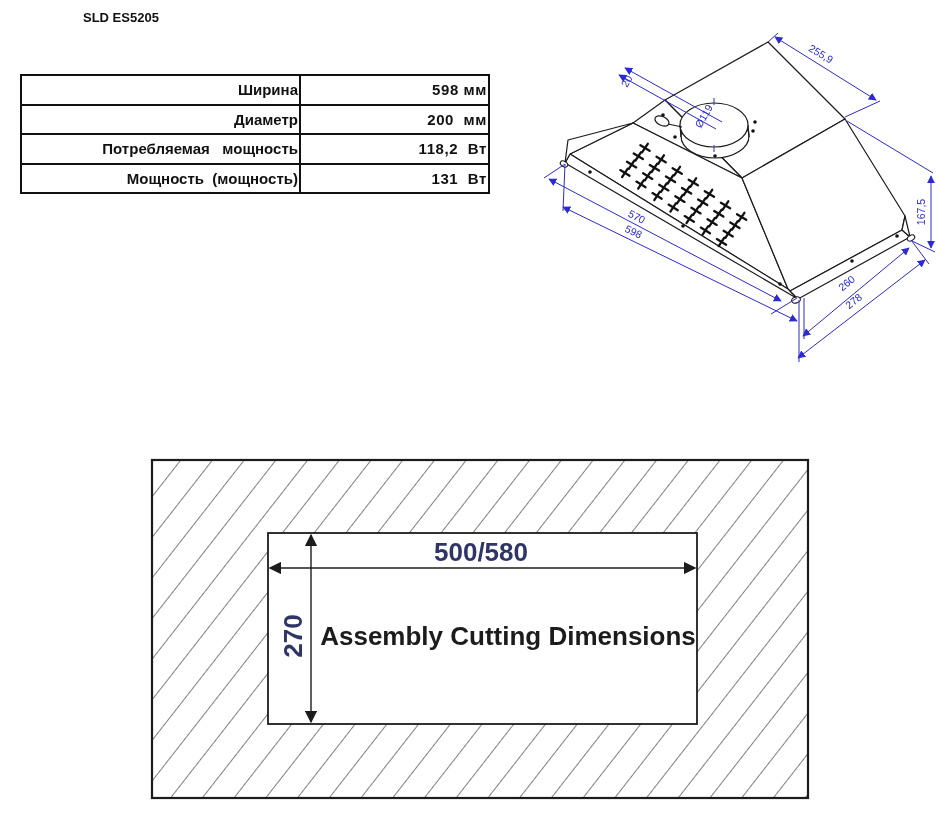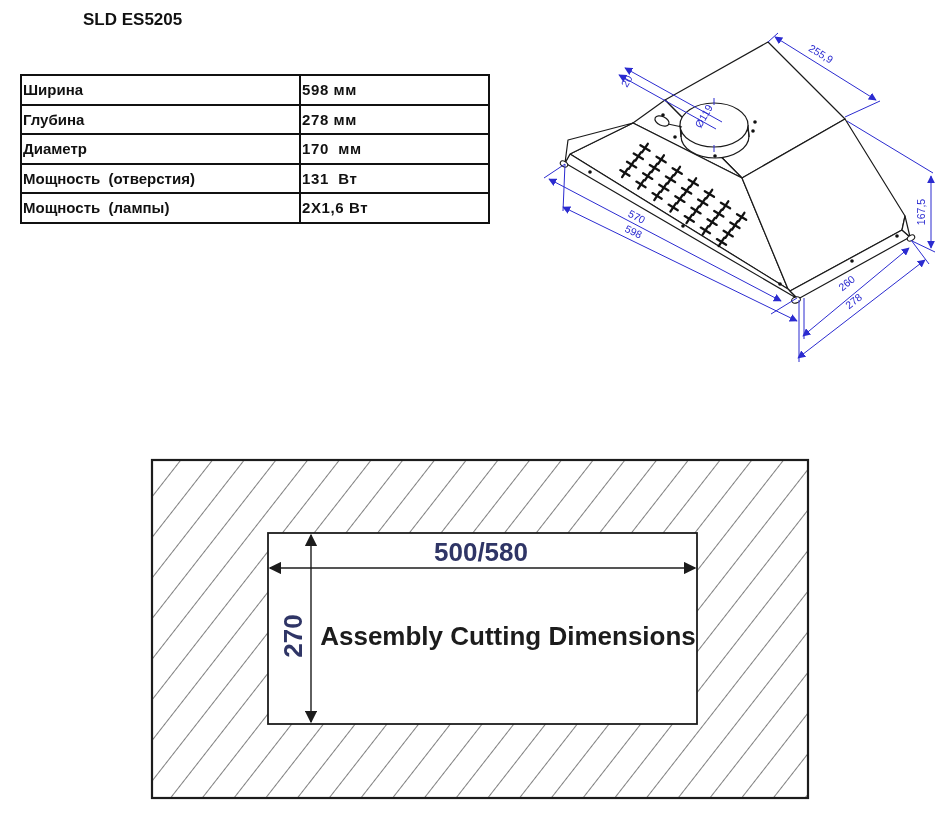--- a/index.html
+++ b/index.html
@@ -1,19 +1,19 @@
 <!DOCTYPE html>
 <html><head>
 <meta charset="utf-8">
 <style>
   html,body{margin:0;padding:0;background:#ffffff;}
   body{width:949px;height:818px;position:relative;font-family:"Liberation Sans",sans-serif;overflow:hidden;}
-  .title{position:absolute;left:83px;top:10px;font-size:17px;font-weight:bold;color:#111;}
+  .title{position:absolute;left:83px;top:10px;font-size:13px;font-weight:bold;color:#111;}
   table.spec{position:absolute;left:20px;top:74px;width:460px;border-collapse:collapse;table-layout:fixed;}
-  table.spec td{border:2px solid #111;height:25.5px;text-align:left;vertical-align:middle;
+  table.spec td{border:2px solid #111;height:25.5px;text-align:right;vertical-align:middle;
     font-size:15px;font-weight:bold;color:#111;white-space:pre;overflow:hidden;}
   td.lbl{width:275px;}
   td.val{width:185px;letter-spacing:0.6px;}
   .hood-svg{position:absolute;left:535px;top:30px;}
   .cut-svg{position:absolute;left:150px;top:458px;}
   svg text.dim{font-family:"Liberation Sans",sans-serif;font-size:10.5px;fill:#2b2bd0;text-anchor:middle;}
   svg text.cutdim{font-family:"Liberation Sans",sans-serif;font-size:26px;font-weight:bold;fill:#2f3566;text-anchor:middle;}
   svg text.caption{font-family:"Liberation Sans",sans-serif;font-size:26px;font-weight:bold;fill:#1c1c1c;text-anchor:middle;}
 </style>
 </head>
@@ -21,34 +21,30 @@
 
 <div class="title">SLD ES5205</div>
 
 <table class="spec">
   <tbody>
     <tr>
       <td class="lbl">Ширина</td>
       <td class="val">598 мм</td>
       </tr>
     <tr>
-      <td class="lbl">Глубина</td>
-      <td class="val">278 мм</td>
+      <td class="lbl">Диаметр</td>
+      <td class="val">200  мм</td>
       </tr>
     <tr>
-      <td class="lbl">Диаметр</td>
-      <td class="val">170  мм</td>
+      <td class="lbl">Потребляемая   мощность</td>
+      <td class="val">118,2  Вт</td>
       </tr>
     <tr>
-      <td class="lbl">Мощность  (отверстия)</td>
+      <td class="lbl">Мощность  (мощность)</td>
       <td class="val">131  Вт</td>
-      </tr>
-    <tr>
-      <td class="lbl">Мощность  (лампы)</td>
-      <td class="val">2Х1,6 Вт</td>
       </tr>
   </tbody>
 </table>
 
 <svg class="hood-svg" width="414" height="345" viewBox="0 0 414 345" xmlns="http://www.w3.org/2000/svg">
   <defs>
     <marker id="ab" viewBox="0 0 10 10" refX="9" refY="5" markerWidth="8" markerHeight="8" orient="auto-start-reverse">
       <path d="M0,0 L10,5 L0,10 z" fill="#2b2bd0"></path>
     </marker>
     <g id="xc" stroke="#111" stroke-width="2.3" stroke-linecap="round">

